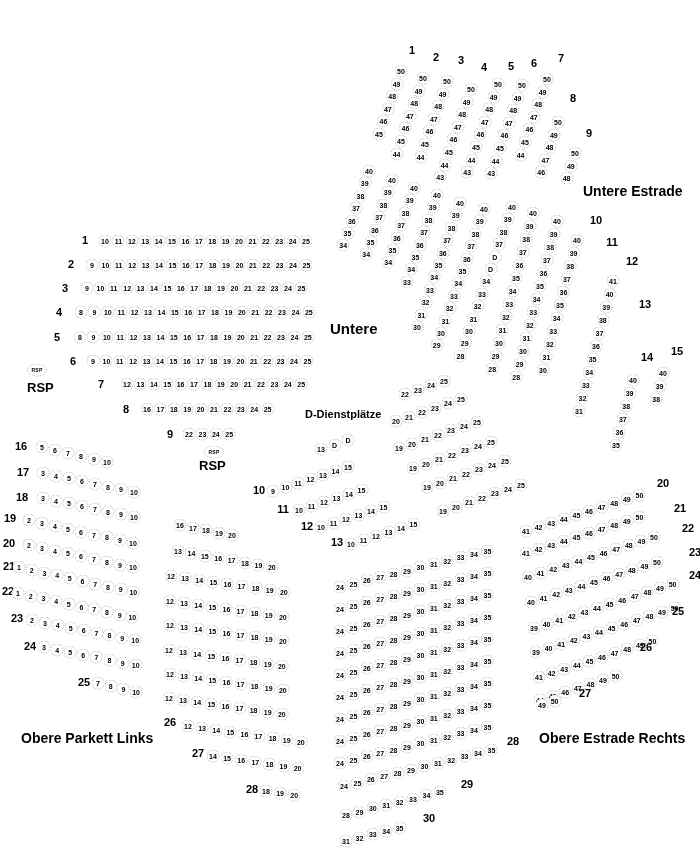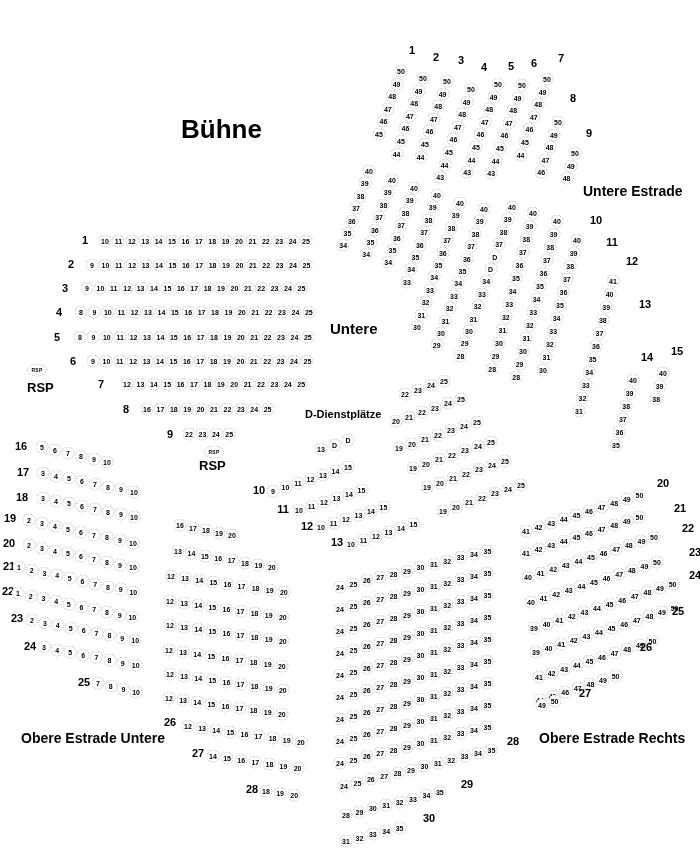--- a/index.html
+++ b/index.html
@@ -10,27 +10,26 @@
         font-size:7px;font-weight:bold;line-height:1;transform:translate(-50%,-50%);cursor:pointer;}
   .seat.rsp{width:20px;font-size:5px;letter-spacing:.2px;}
   .rlabel{position:absolute;font-size:11px;font-weight:bold;white-space:nowrap;
           transform:translate(-50%,-50%);}
   .slabel{position:absolute;font-weight:bold;white-space:nowrap;}
 </style>
 </head>
 <body>
 
 <div id="map">
-  <div class="slabel" style="left: 181px; top: 114px; font-size: 26px;">Bühne</div>
   <div class="slabel" style="left: 330px; top: 320px; font-size: 15px;">Untere</div>
   <div class="slabel" style="left: 583px; top: 183px; font-size: 14px;">Untere Estrade</div>
   <div class="slabel" style="left: 305px; top: 408px; font-size: 11px;">D-Dienstplätze</div>
   <div class="slabel" style="left: 27px; top: 380px; font-size: 13px;">RSP</div>
   <div class="slabel" style="left: 199px; top: 458px; font-size: 13px;">RSP</div>
-  <div class="slabel" style="left: 21px; top: 730px; font-size: 14px;">Obere Estrade Untere</div>
+  <div class="slabel" style="left: 21px; top: 730px; font-size: 14px;">Obere Parkett Links</div>
   <div class="slabel" style="left: 539px; top: 730px; font-size: 14px;">Obere Estrade Rechts</div>
 <div class="seat" style="left: 401px; top: 71px;">50</div>
     <div class="seat" style="left: 396.6px; top: 83.6px;">49</div>
     <div class="seat" style="left: 392.2px; top: 96.2px;">48</div>
     <div class="seat" style="left: 387.8px; top: 108.8px;">47</div>
     <div class="seat" style="left: 383.4px; top: 121.4px;">46</div>
     <div class="seat" style="left: 379px; top: 134px;">45</div>
     <div class="seat" style="left: 423px; top: 78px;">50</div>
     <div class="seat" style="left: 418.6px; top: 90.6px;">49</div>
     <div class="seat" style="left: 414.2px; top: 103.2px;">48</div>

